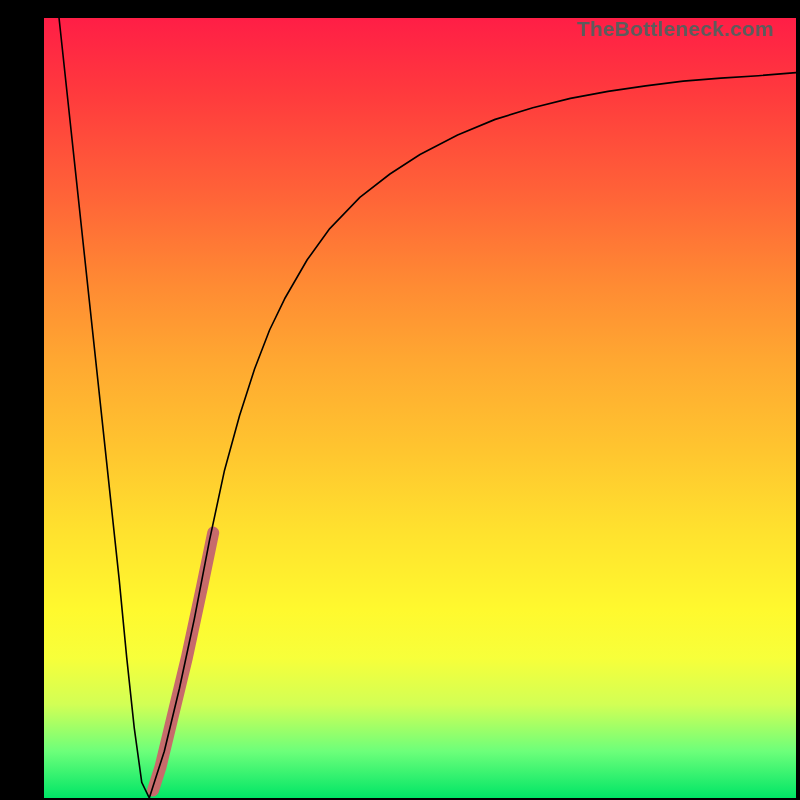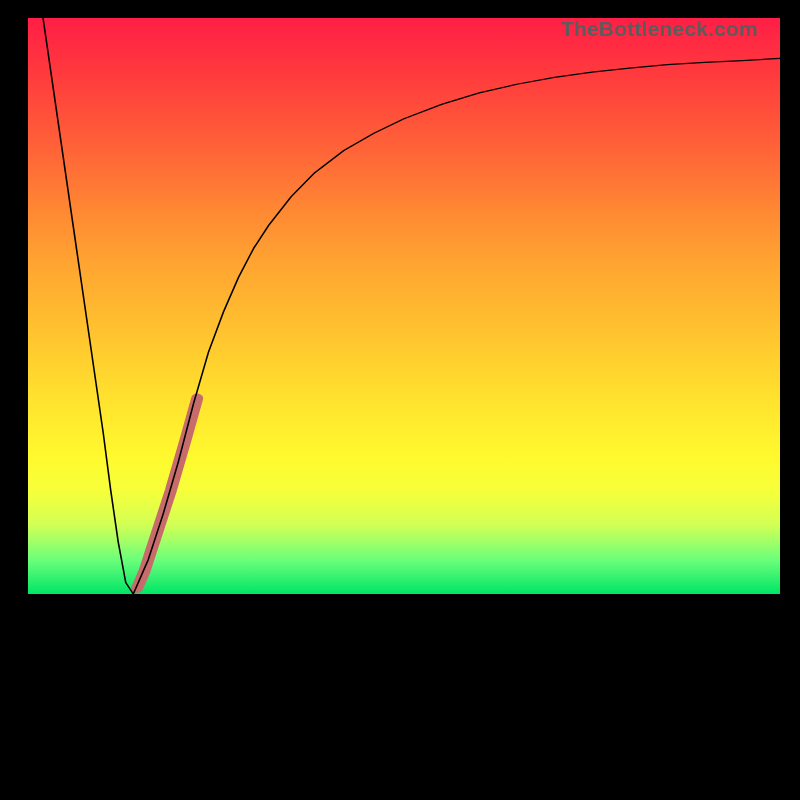--- a/index.html
+++ b/index.html
@@ -1,22 +1,22 @@
 <!DOCTYPE html>
 <html><head>
 <meta charset="utf-8">
 <style>
   html, body { margin: 0; padding: 0; width: 800px; height: 800px; overflow: hidden; background: #000; }
   .frame { position: relative; width: 800px; height: 800px; background: #000; }
   .plot {
     position: absolute;
-    left: 28px;
+    left: 44px;
     top: 18px;
     width: 752px;
-    height: 576px;
+    height: 780px;
     background: linear-gradient(to bottom,
       #ff1e46 0%,
       #ff3b3d 10%,
       #ff6138 22%,
       #ff8a33 34%,
       #ffa831 44%,
       #ffc42f 55%,
       #ffe22e 66%,
       #fff92e 76%,
       #f7ff3a 82%,

